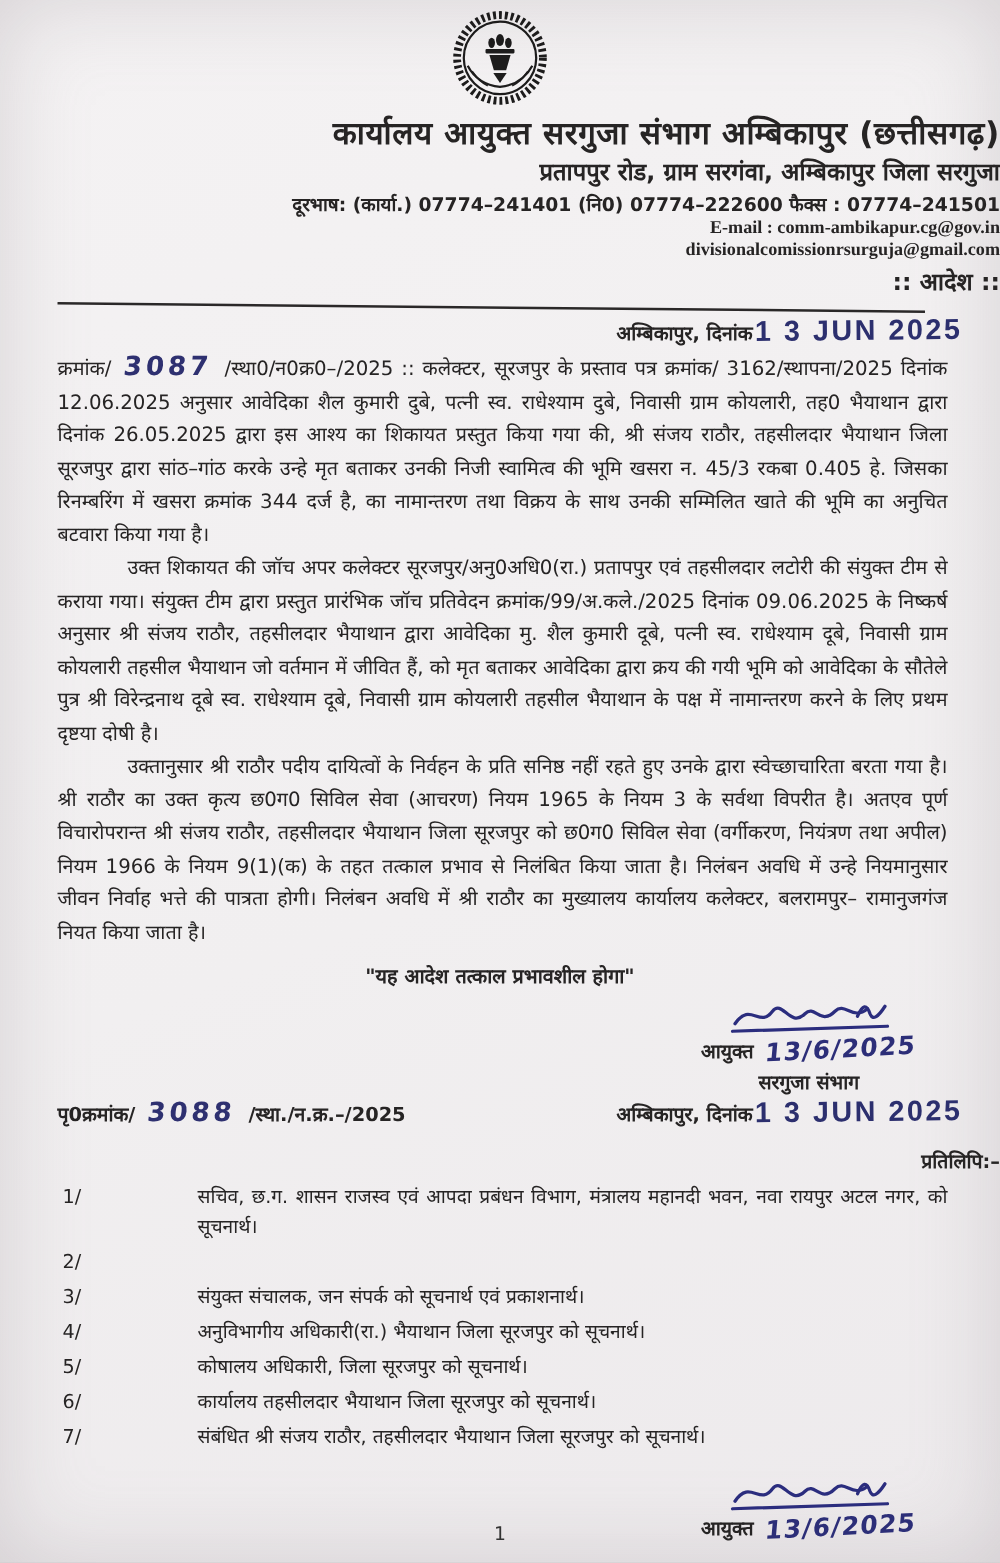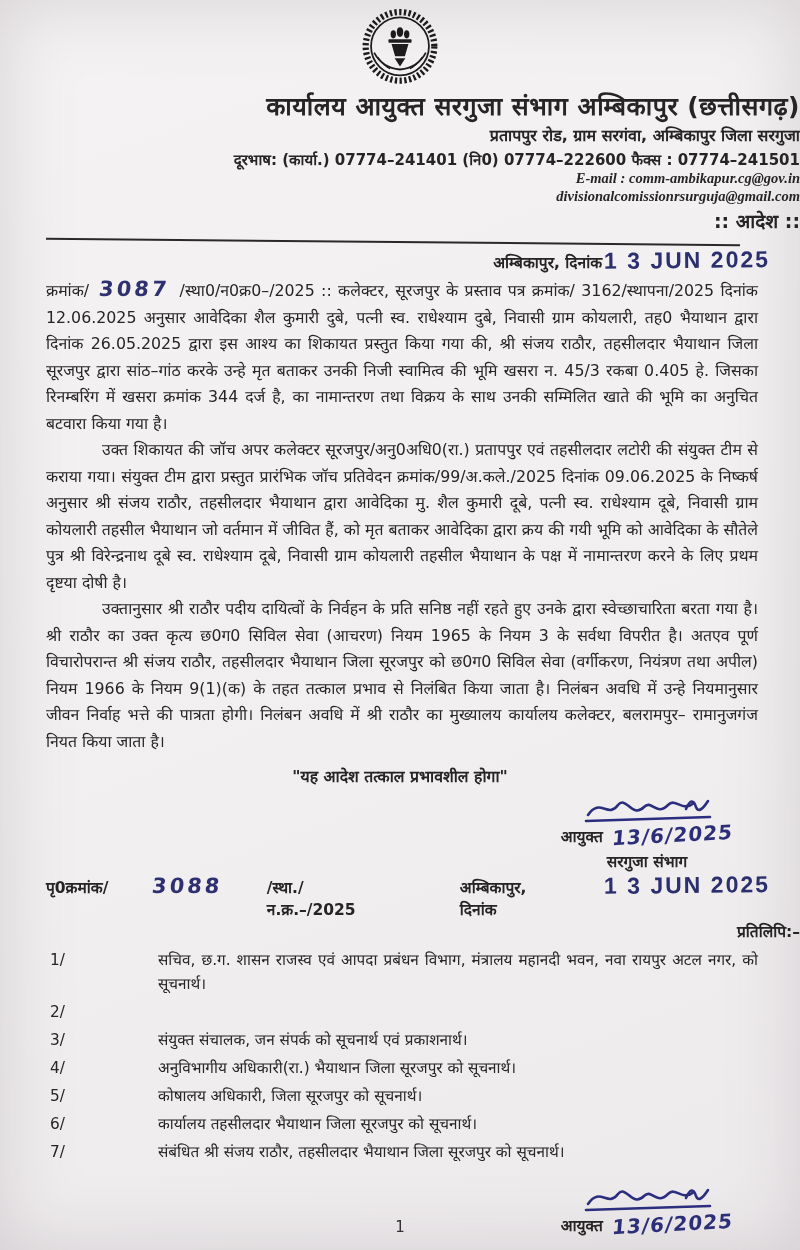--- a/index.html
+++ b/index.html
@@ -6,23 +6,23 @@
   .page{
     width:800px;height:1250px;position:relative;margin:0 auto;
     background:linear-gradient(160deg,#f4f2f3 0%,#f1eff0 55%,#edeaec 100%);
     box-shadow:inset 0 0 70px rgba(150,140,146,.30);
     font-family:"DejaVu Sans",sans-serif;color:#262424;overflow:hidden;
   }
   
   .hdr{text-align:right;padding-top:8px;}
   .emblem{display:block;margin:0 auto 2px auto;}
   .office-name{font-size:25px;font-weight:bold;letter-spacing:.5px;line-height:30px;}
-  .office-addr{font-size:16px;font-weight:bold;margin-top:2px;}
+  .office-addr{font-size:19px;font-weight:bold;margin-top:2px;}
   .office-phone{font-size:15px;font-weight:bold;margin-top:3px;}
-  .office-mail{font-family:"Liberation Serif",serif;font-size:14.5px;font-weight:bold;margin-top:1px;font-style:italic;}
+  .office-mail{font-family:"Liberation Serif",serif;font-size:14.5px;font-weight:bold;margin-top:1px;}
   .order-heading{font-size:19px;font-weight:bold;margin-top:3px;}
   .rule{height:2px;background:#2a2828;width:694px;margin:7px auto 0 46px;transform:rotate(.55deg);}
   
   .date-row{display:flex;justify-content:flex-end;align-items:baseline;padding:4px 30px 0 0;}
   .place-date{font-size:15.5px;font-weight:bold;}
   .stamp{
     font-family:"Liberation Sans",sans-serif;font-weight:bold;color:#2c2f6e;
     font-size:23px;letter-spacing:2px;white-space:nowrap;transform:rotate(-.6deg);
     display:inline-block;margin-left:2px;
   }
@@ -38,21 +38,21 @@
   
   .sigblock{width:250px;margin:2px 28px 0 auto;text-align:center;font-size:15.5px;font-weight:bold;position:relative;}
   .sig-scribble{display:block;margin:0 auto -6px 60px;}
   .sig-desig-row{white-space:nowrap;}
   .hand-date{
     font-family:"DejaVu Sans",sans-serif;color:#2c2e78;font-size:20px;font-weight:bold;
     display:inline-block;transform:rotate(-3deg) skewX(-8deg);letter-spacing:1px;margin-left:4px;
   }
   .sig-line{margin-top:3px;}
   
-  .endorse-row{display:flex;align-items:baseline;margin:0px 30px 0 46px;font-size:15.5px;font-weight:bold;gap:34px;}
+  .endorse-row{display:flex;align-items:baseline;margin:0px 30px 14px 46px;font-size:15.5px;font-weight:bold;}
   .endorse-row .gap{flex:1;}
   .copies-label{margin:0px 0 6px 46px;font-size:15.5px;font-weight:bold;text-align:right;}
   .copy-row{display:flex;margin:0 42px 4px 50px;font-size:15.3px;line-height:24px;}
   .copy-no{width:108px;flex:none;}
   .copy-txt{flex:1;text-align:justify;}
   .page-num{position:absolute;bottom:14px;left:0;right:0;text-align:center;font-size:15px;color:#333;}
 </style>
 </head>
 <body>
 

